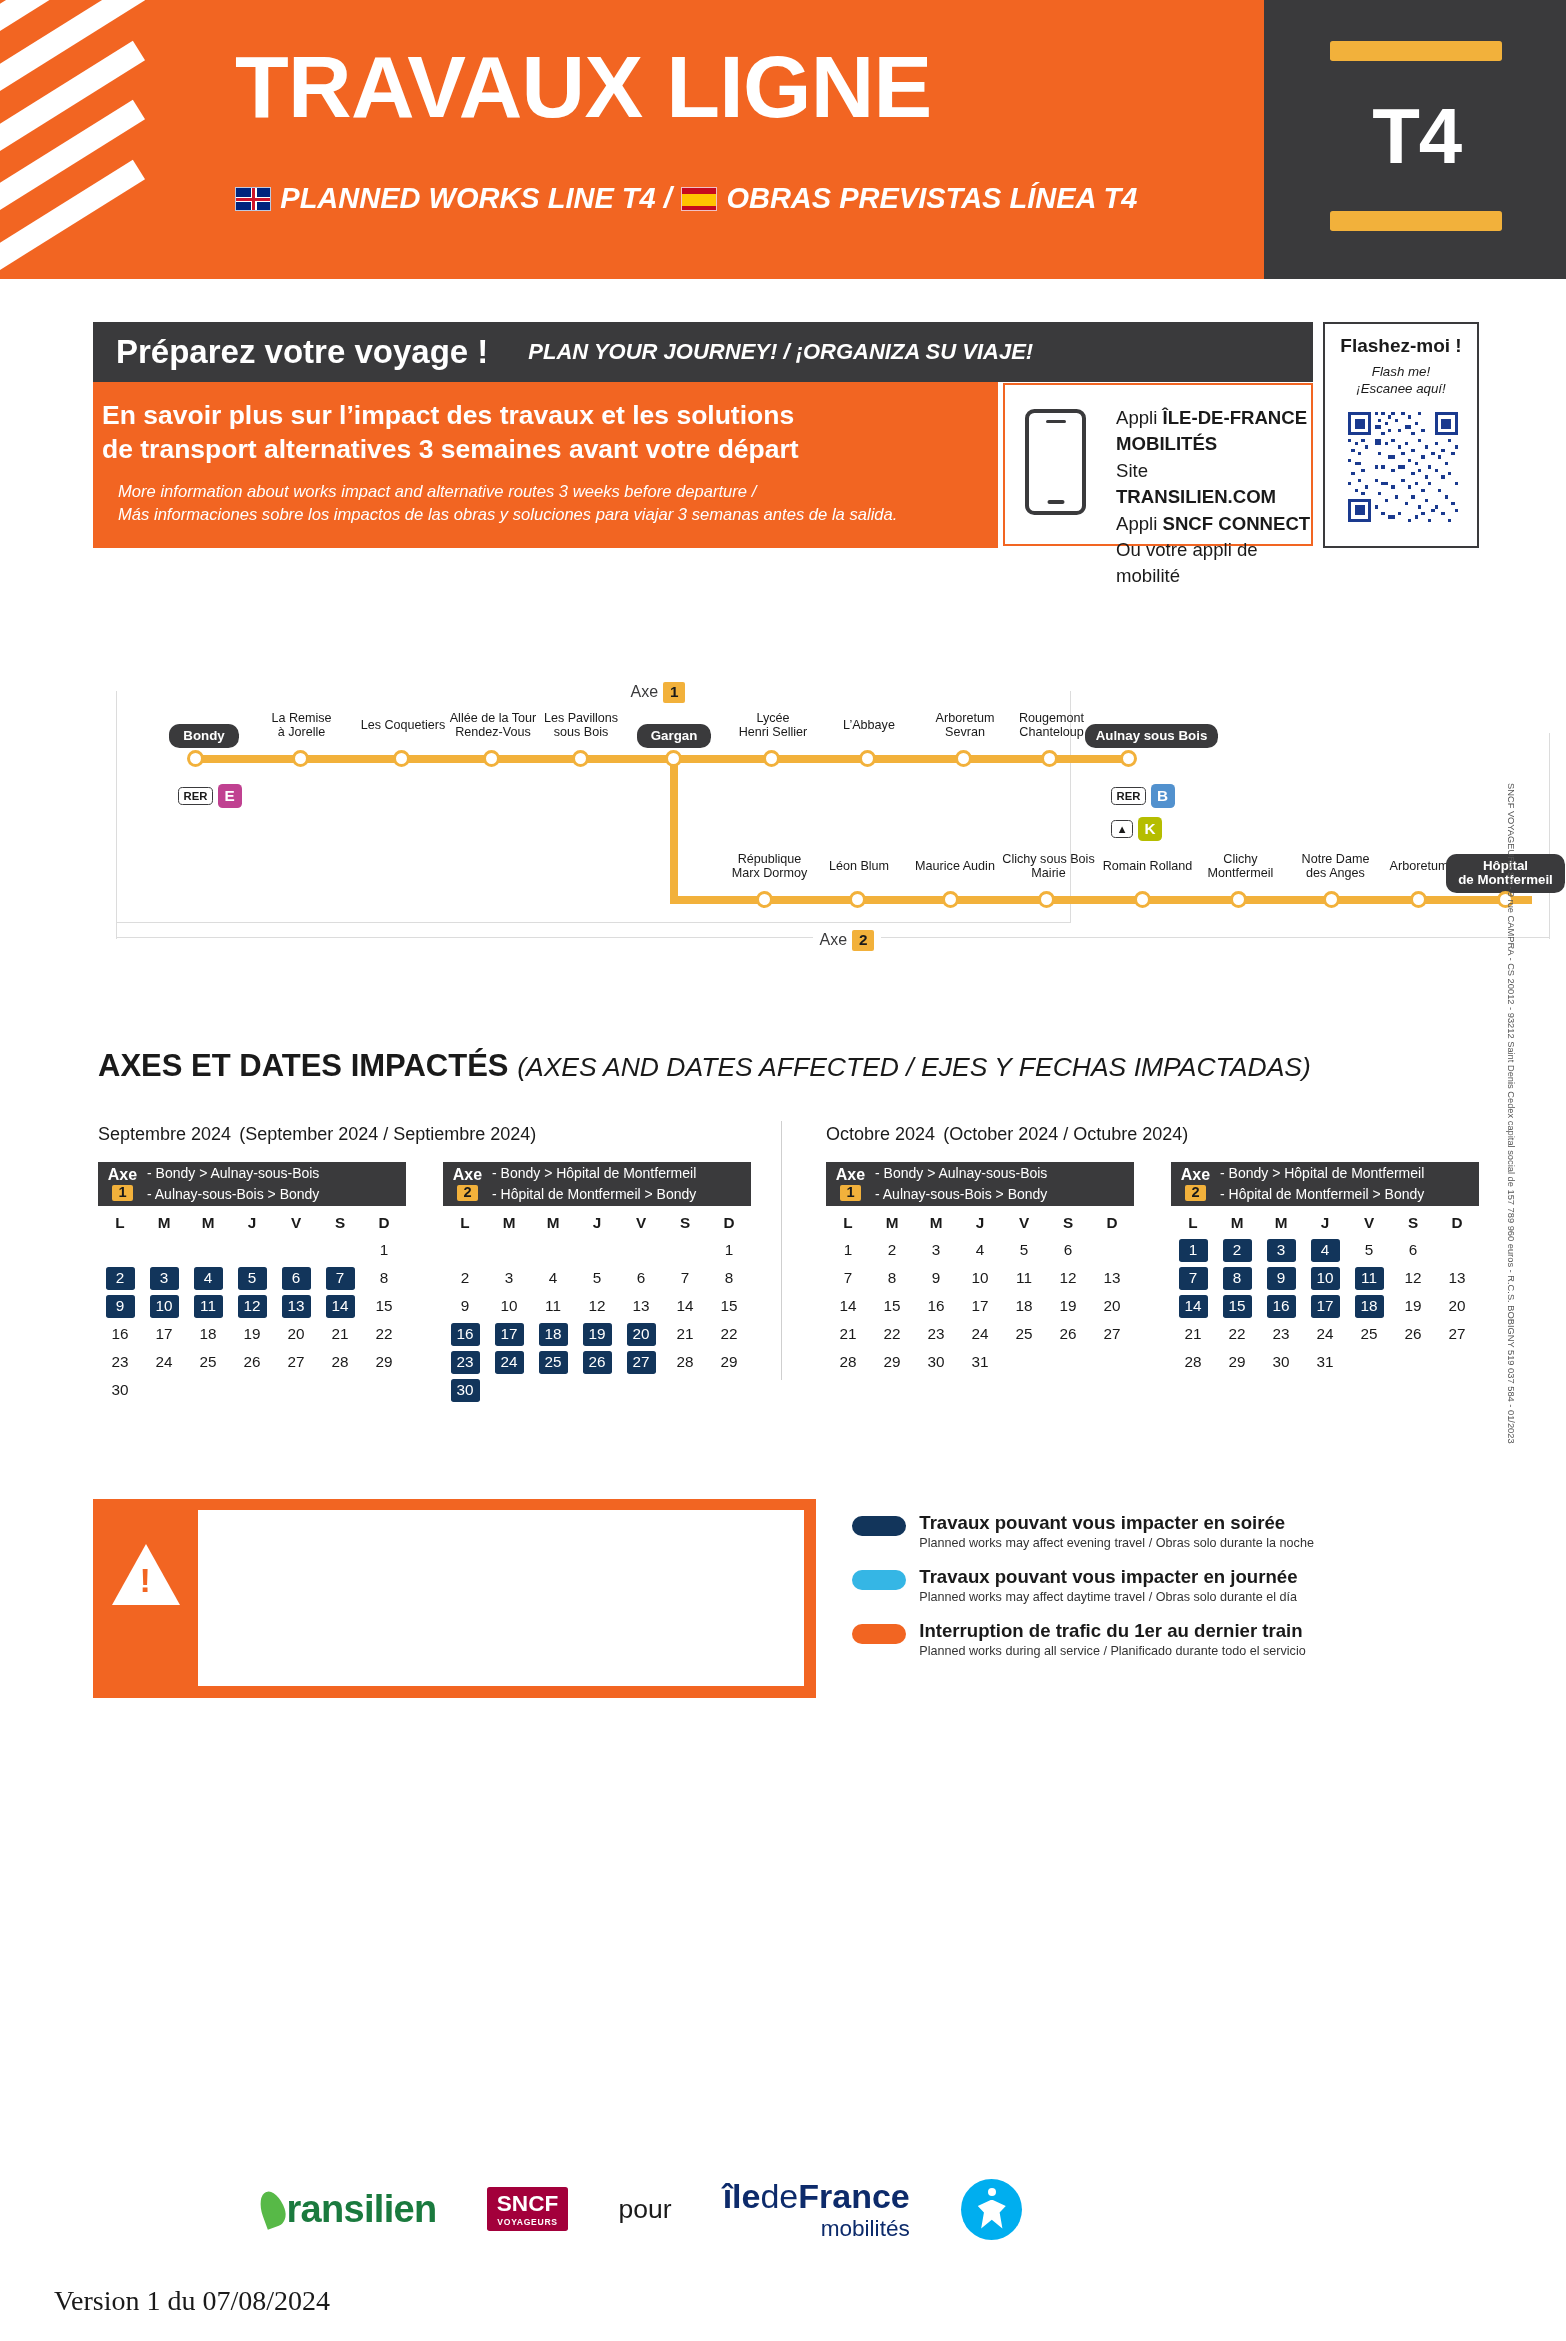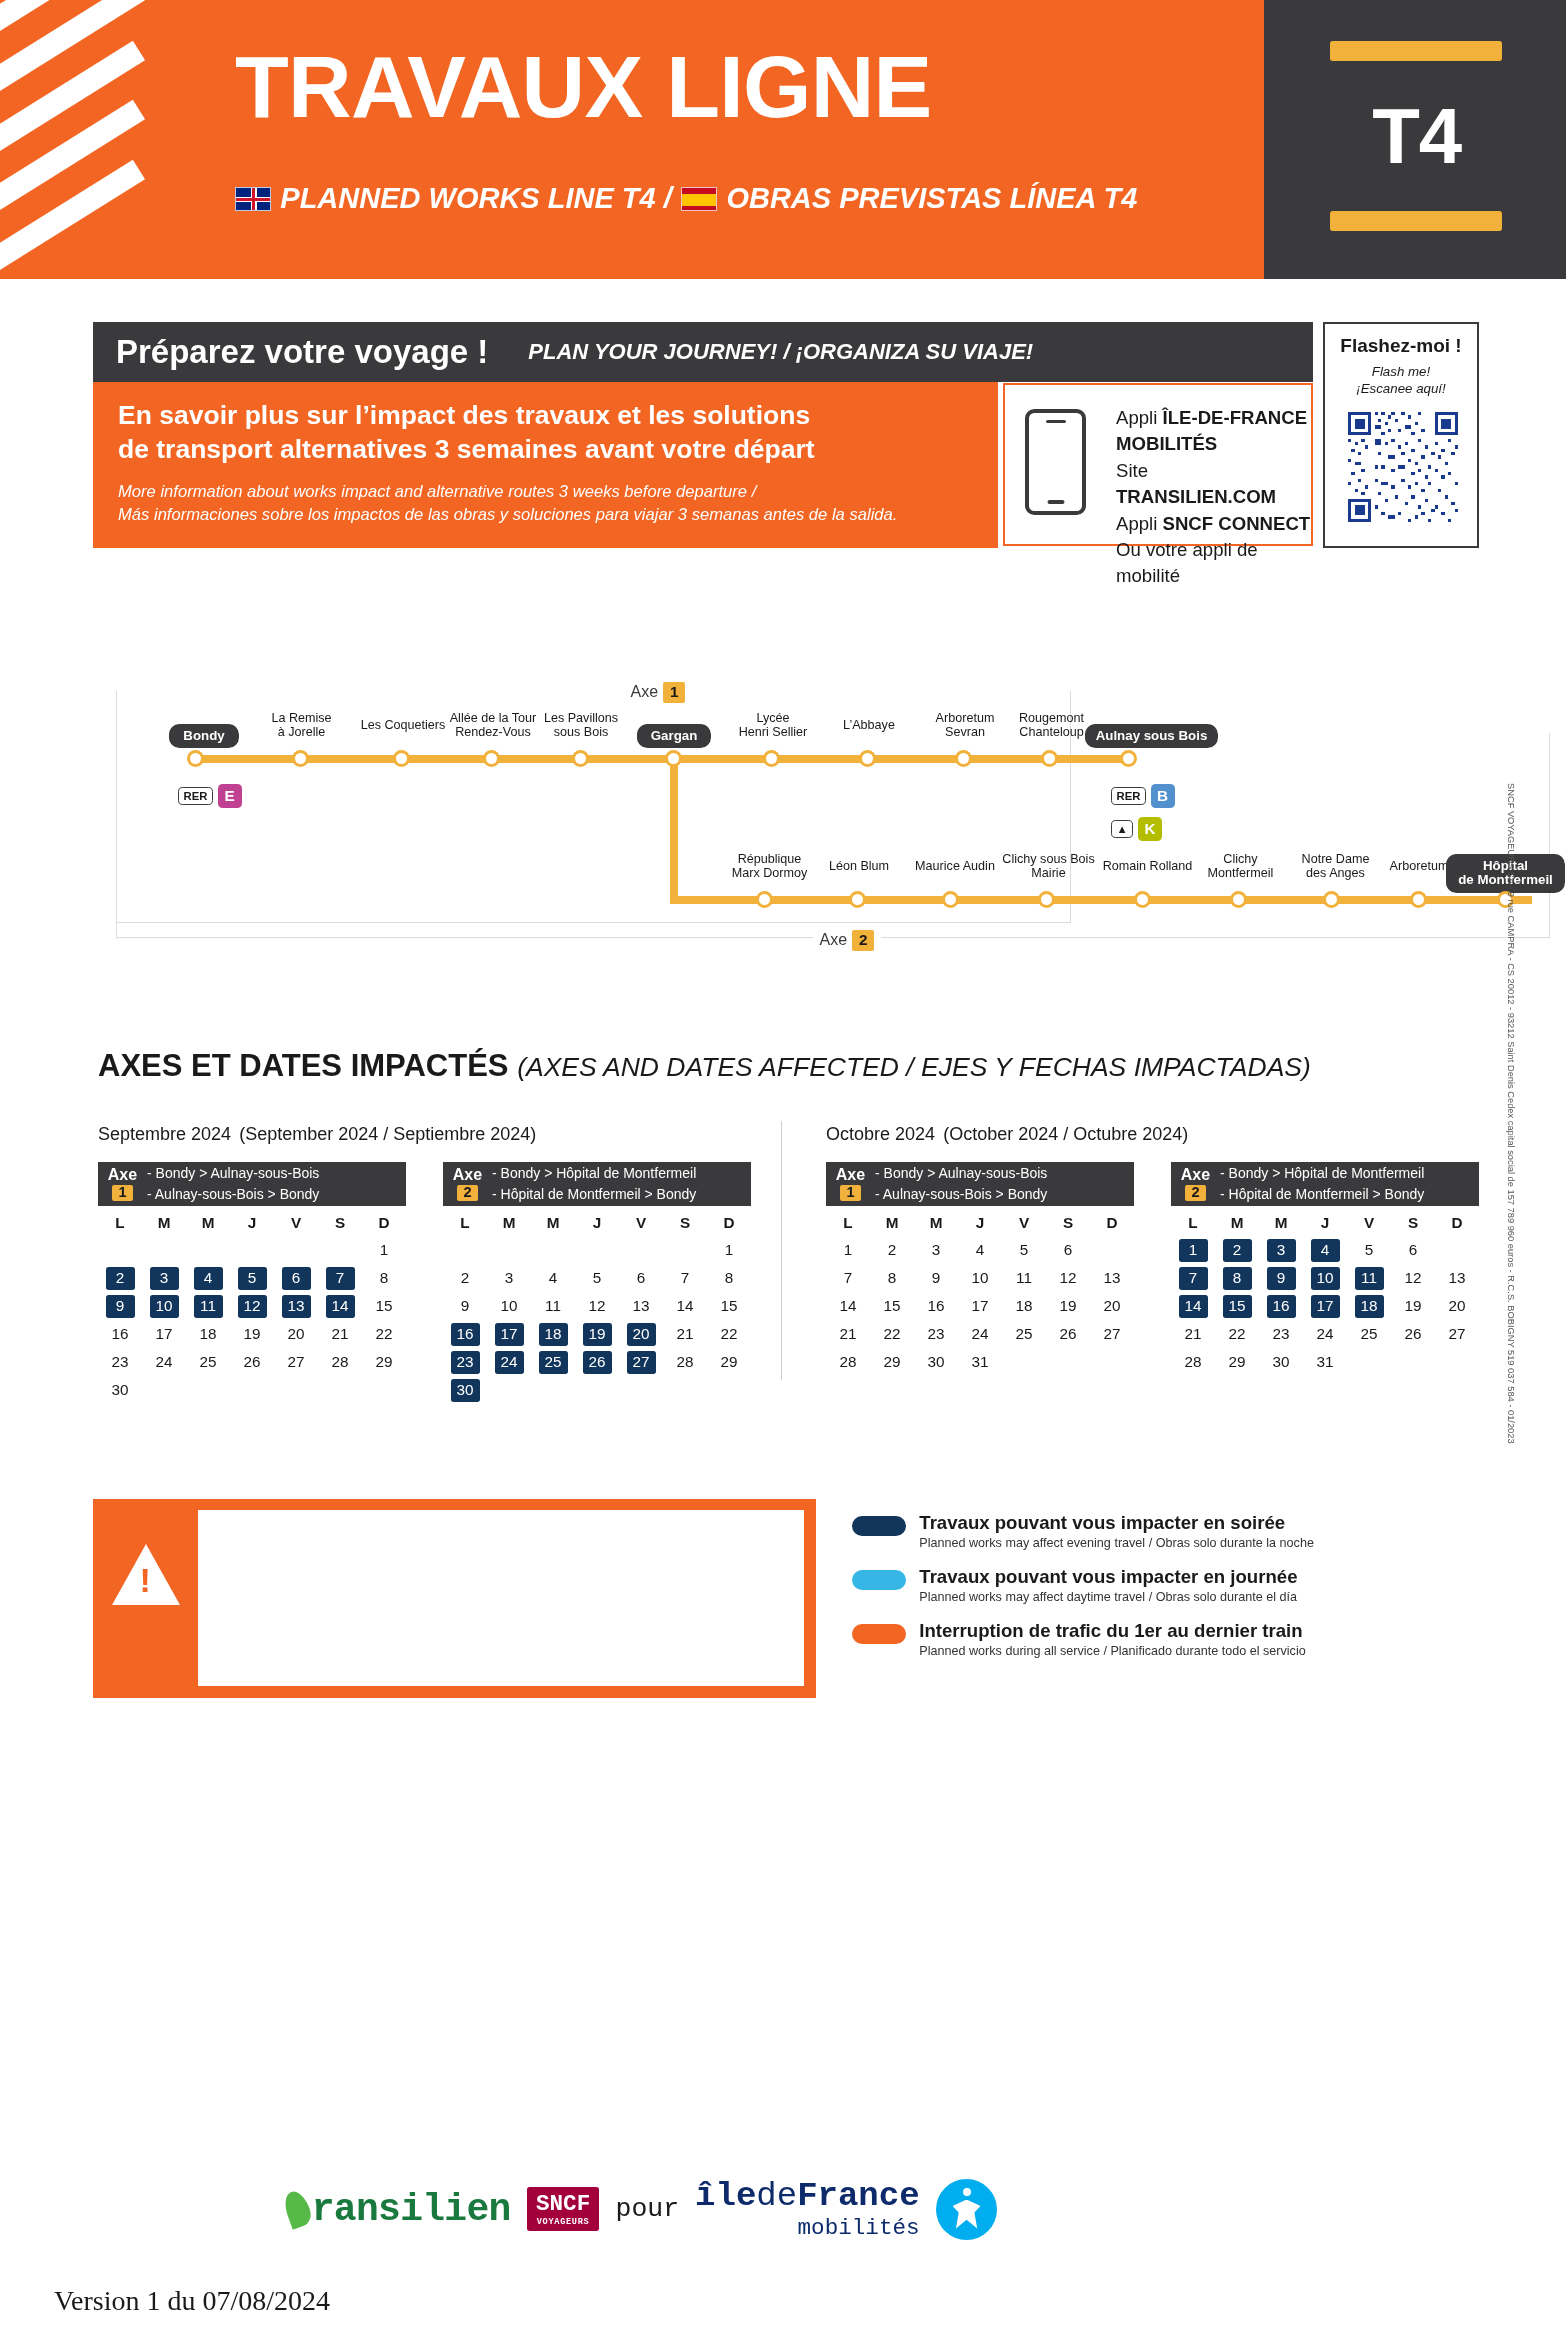--- a/index.html
+++ b/index.html
@@ -39,21 +39,21 @@
   .subtitle-txt { color:#ffffff; font-size:29px; font-style:italic; font-weight:bold; }
 
   
   .prep { position:absolute; left:93px; top:322px; width:1386px; height:252px; }
   .prep-top { position:absolute; left:0; top:0; width:1220px; height:60px; background:#3A3A3C; display:flex; align-items:center; }
   .prep-top h2 { color:#fff; font-size:33px; font-weight:bold; margin:0 0 0 23px; }
   .prep-top .en { color:#fff; font-size:22px; font-style:italic; font-weight:bold; margin-left:40px; }
   .prep-orange { position:absolute; left:0; top:60px; width:905px; height:166px; background:#F26522; color:#fff; }
   .tri { position:absolute; left:166px; top:58px; width:0;height:0;
          border-left:17px solid transparent; border-right:17px solid transparent; border-top:20px solid #3A3A3C; }
-  .prep-orange .fr { font-size:26.5px; font-weight:bold; line-height:1.28; margin:17px 0 0 25px; width:849px; }
+  .prep-orange .fr { font-size:26.5px; font-weight:bold; line-height:1.28; margin:17px 0 0 9px; width:849px; }
   .prep-orange .tr { font-size:16.6px; font-style:italic; line-height:1.35; margin:14.6px 0 0 25px; width:849px; }
   .apps { position:absolute; left:910px; top:61px; width:310px; height:163px; border:2px solid #F26522; background:#fff; }
   .phone { position:absolute; left:20px; top:24px; width:61px; height:106px; border:4.6px solid #3A3A3C; border-radius:9.3px; background:#fff; }
   .phone::after { content:""; position:absolute; left:50%; bottom:6.6px; transform:translateX(-50%); width:17px; height:4.6px; background:#3A3A3C; border-radius:2.7px; }
   .phone::before { content:""; position:absolute; left:50%; top:6.6px; transform:translateX(-50%); width:20px; height:3.3px; background:#3A3A3C; border-radius:2px; }
   .apps ul { list-style:none; margin:0; padding:0; position:absolute; left:111px; top:20px; }
   .apps li { font-size:18.6px; line-height:1.42; color:#1a1a1a; }
   .apps li b { font-weight:bold; }
   .flash { position:absolute; left:1230px; top:0; width:156px; height:226px; background:#fff; border:2.7px solid #3A3A3C; }
   .flash .ft { text-align:center; font-size:19px; font-weight:bold; margin-top:10.6px; }
@@ -97,21 +97,21 @@
   .warninner { position:absolute; left:103px; top:9.3px; width:610px; height:180px; background:#fff; border:2px solid #F26522; }
   .warn-tri { position:absolute; left:18.6px; top:45px; width:0;height:0; border-left:34px solid transparent; border-right:34px solid transparent; border-bottom:61px solid #fff; }
   .warn-tri::after { content:"!"; position:absolute; left:-6px; top:17px; font-size:34px; color:#F26522; font-weight:bold; }
   .legend { position:absolute; left:852px; top:1512px; width:491px; }
   .leg { display:flex; align-items:flex-start; margin-bottom:16px; }
   .leg .sw { width:54px; height:20px; border-radius:10px; margin-right:13.3px; flex:none; margin-top:4px;}
   .leg .lt { font-size:18.6px; font-weight:bold; line-height:1.15; }
   .leg .ls { font-size:12.6px; color:#333; margin-top:2.7px; }
 
   
-  .footer-logos { position:absolute; left:0; top:2156px; width:1283px; height:106px; display:flex; align-items:center; justify-content:center; gap:16px;font-family:Liberation Mono, monospace;}
+  .footer-logos { position:absolute; left:0; top:2156px; width:1283px; height:106px; display:flex; align-items:center; justify-content:center; gap:51px;}
   .transilien { font-size:38px; font-weight:bold; color:#1a7a3e; letter-spacing:-0.7px; display:flex; align-items:center;}
   .tleaf { width:22.6px; height:36px; background:#57B947; border-radius:50% 50% 50% 0 / 60% 60% 40% 40%; transform:rotate(-20deg); margin-right:2.7px;}
   .sncf { background:#A3003B; color:#fff; font-weight:bold; font-size:22.6px; padding:4px 9.3px; border-radius:2.7px; text-align:center;}
   .sncf small { display:block; font-size:8.6px; letter-spacing:0.7px;}
   .pour { font-size:26.5px; color:#1a1a1a; }
   .idf { font-size:34px; font-weight:bold; color:#0D2B6B; }
   .idf .de { font-weight:300; }
   .idf .mob { display:block; font-size:22.6px; font-weight:normal; color:#0D2B6B; text-align:right;}
   .idf-circle { width:61px; height:61px; border-radius:50%; background:#00AEEF; position:relative; }
   .idf-circle::before{content:""; position:absolute; left:27px; top:9.3px; width:8px;height:8px;border-radius:50%;background:#fff;}

